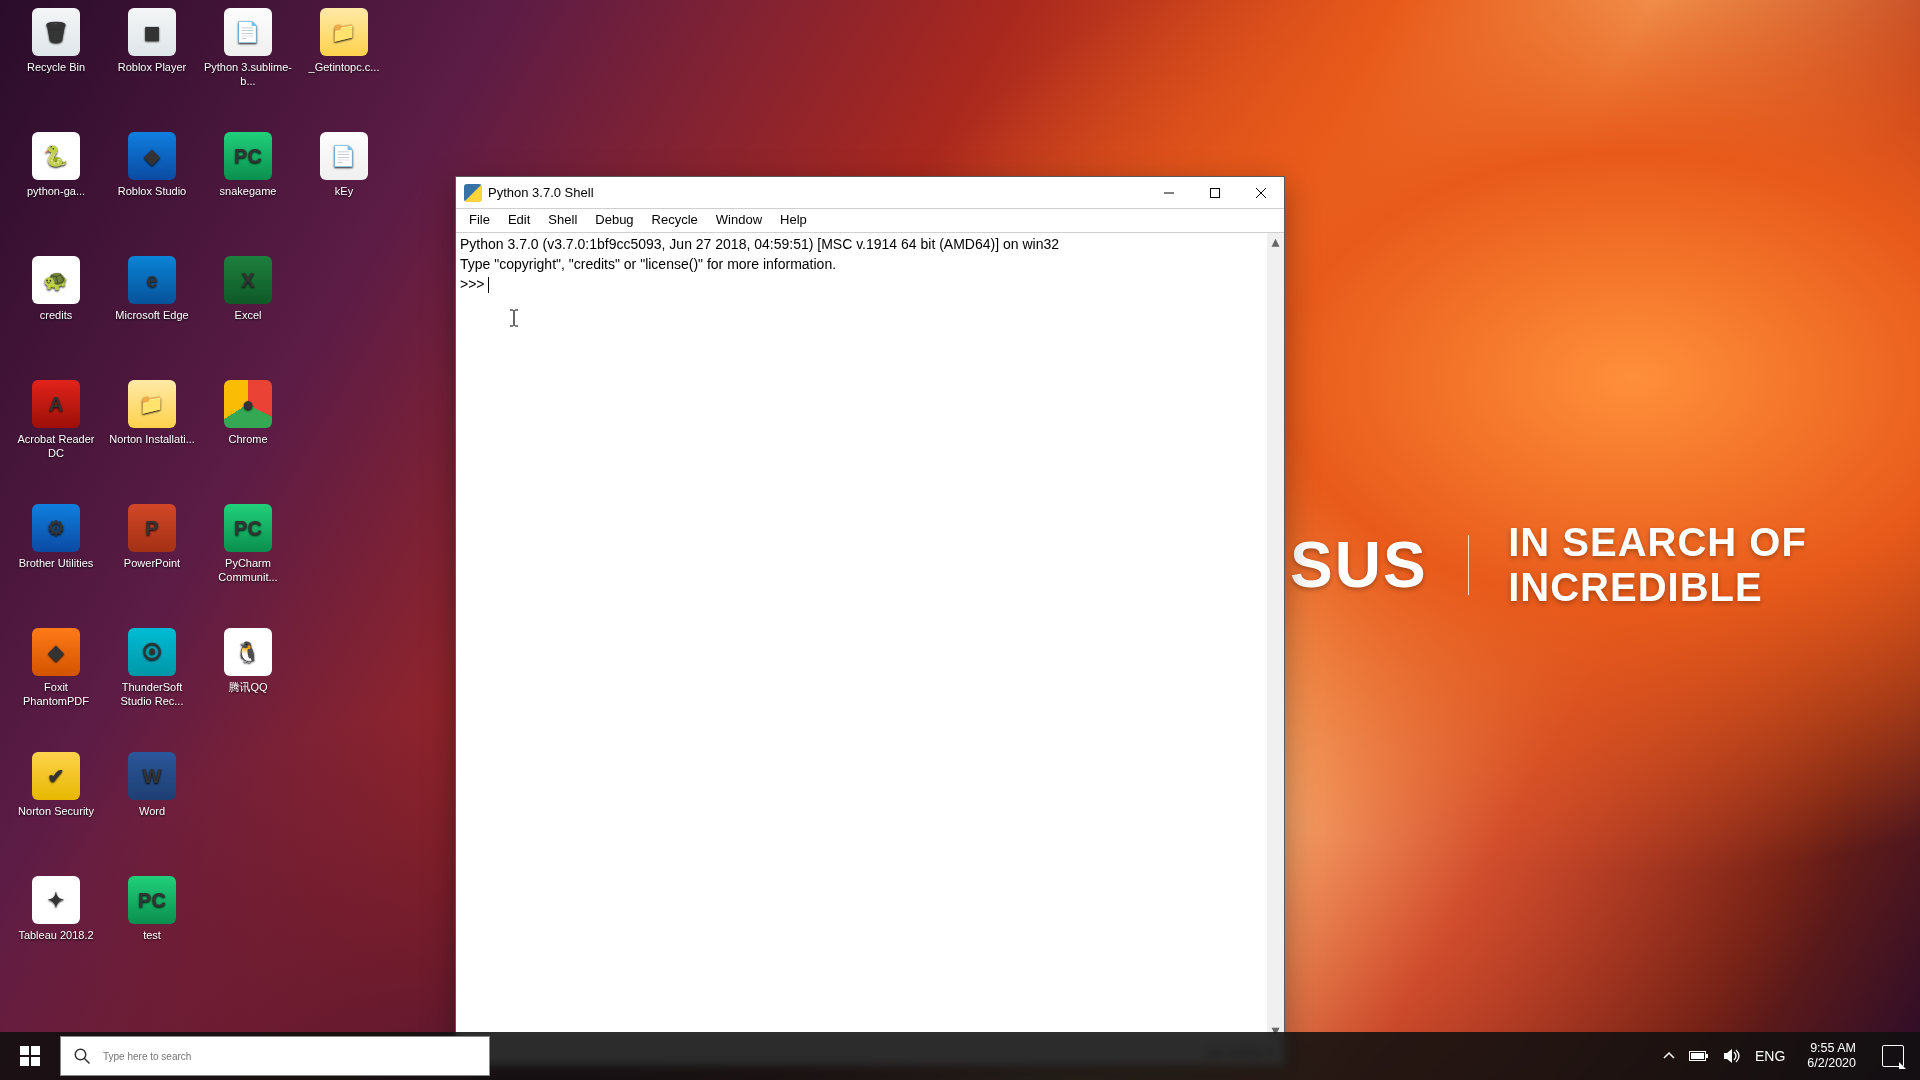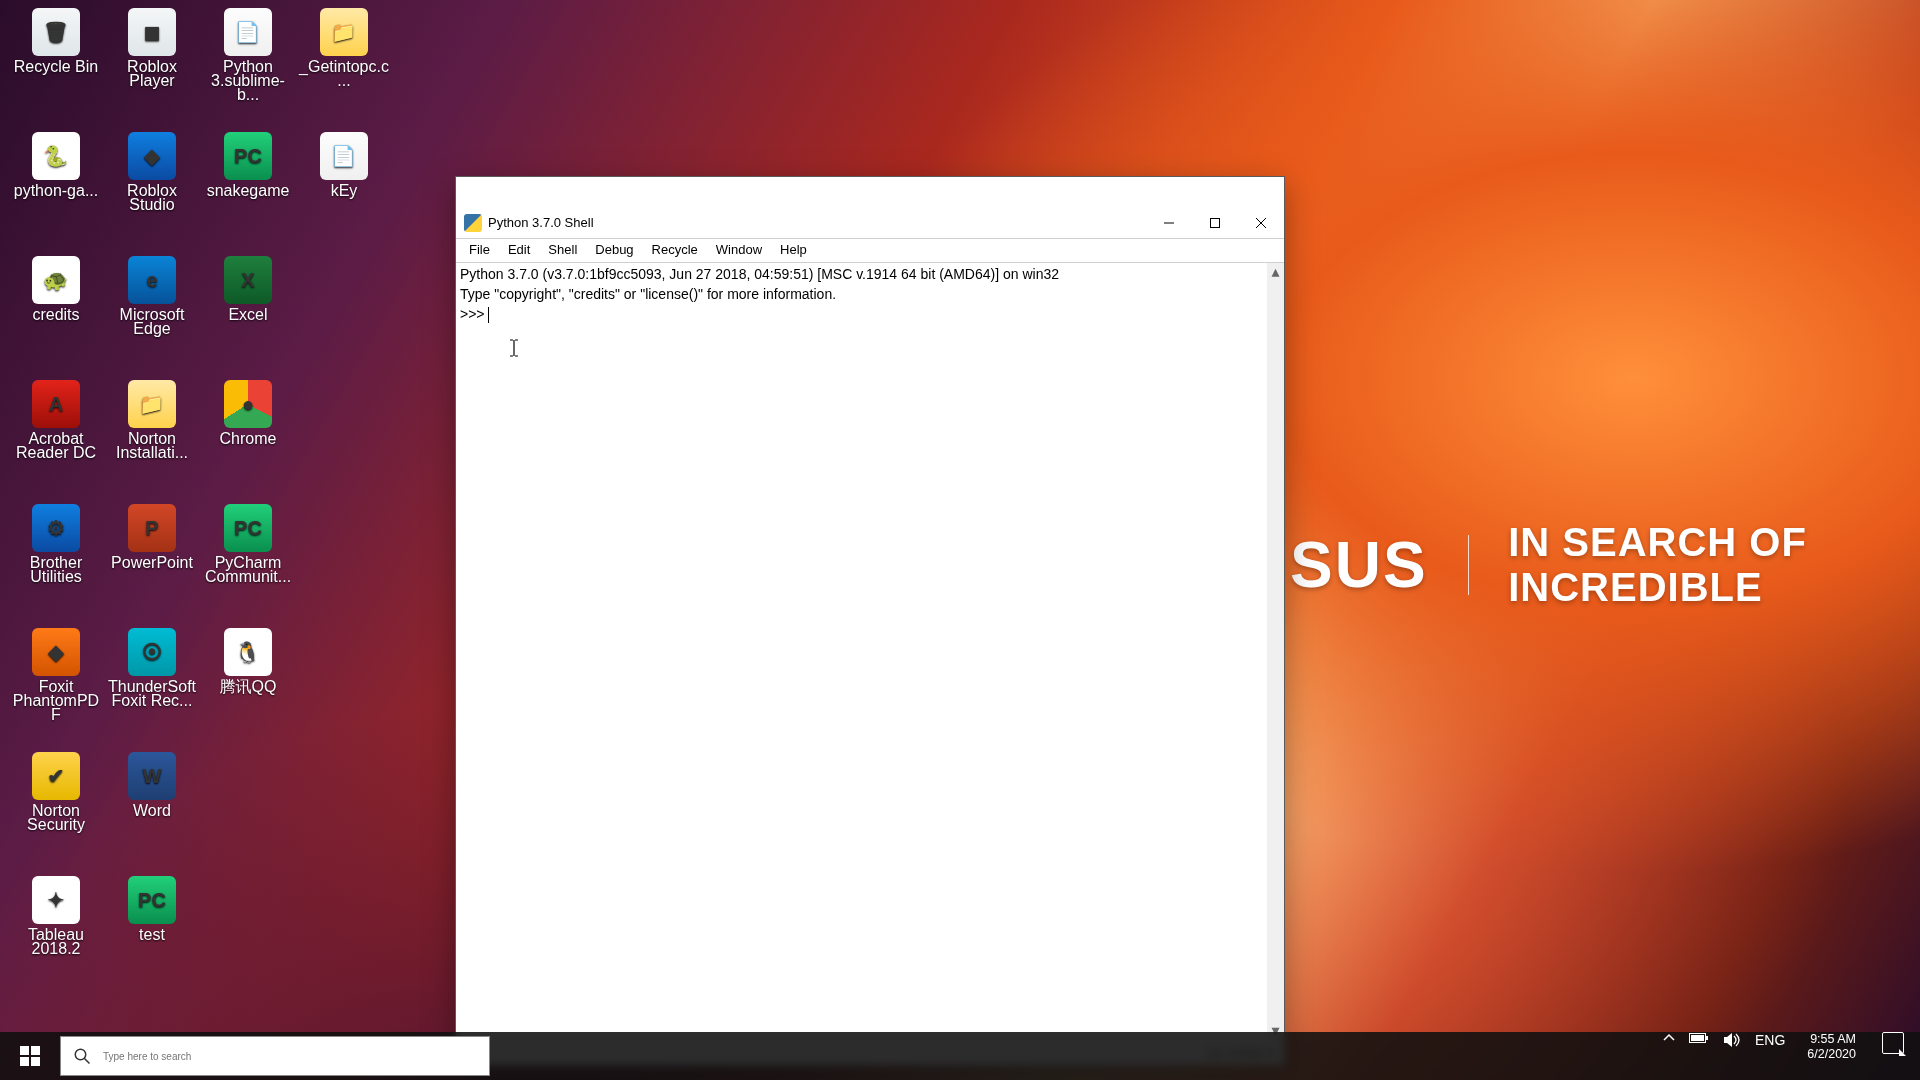--- a/index.html
+++ b/index.html
@@ -30,32 +30,32 @@
   .desktop { position: absolute; inset: 0; z-index: 1; }
   .dicon {
     position: absolute; width: 92px; text-align: center; cursor: pointer;
     color: #fff; text-shadow: 0 1px 2px rgba(0,0,0,.9);
   }
   .dicon .img {
     width: 48px; height: 48px; margin: 0 auto 4px;
     border-radius: 6px; display: flex; align-items: center; justify-content: center;
     background: linear-gradient(#f7f7f7,#e7e7e7); color: #333; font-size: 20px; font-weight: 700;
   }
-  .dicon .label { font-size: 16px; line-height: 14px; word-break: break-word; }
+  .dicon .label { font-size: 11px; line-height: 14px; word-break: break-word; }
 
   
   .win {
     position: absolute; left: 455px; top: 176px; width: 830px; height: 890px;
     background: #fff; border: 1px solid #5a5a5a;
     box-shadow: 0 10px 30px rgba(0,0,0,.35);
     z-index: 5; display: flex; flex-direction: column;
   }
   .titlebar {
     height: 32px; display: flex; align-items: center; padding: 0 0 0 8px;
-    border-bottom: 1px solid #cfcfcf; background: #fff; margin-top: 30px;
+    border-bottom: 1px solid #cfcfcf; background: #fff;
   }
   .titlebar .appicon { width: 18px; height: 18px; margin-right: 6px;
     background: linear-gradient(135deg,#3572A5 48%, #FFD43B 52%); border-radius: 3px; }
   .titlebar .title { font-size: 13px; color: #000; flex: 1; }
   .win-ctrls { display: flex; height: 100%; }
   .win-btn { width: 46px; height: 100%; display: flex; align-items: center; justify-content: center; cursor: pointer; }
   .win-btn svg { width: 10px; height: 10px; }
 
   .menubar { height: 24px; display: flex; align-items: stretch; padding: 0 4px;
     border-bottom: 1px solid #cfcfcf; font-size: 13px; }
@@ -78,21 +78,21 @@
     background: rgba(16,16,16,.88); backdrop-filter: blur(4px);
     display: flex; align-items: center; z-index: 20; color: #fff; }
   .start-btn { width: 60px; height: 100%; display: flex; align-items: center; justify-content: center; cursor: pointer; }
   .start-grid { display: grid; grid-template-columns: 9px 9px; grid-template-rows: 9px 9px; gap: 2px; }
   .start-grid span { background: #fff; }
   .search { height: 40px; flex: 0 0 430px; background: #fff; display: flex; align-items: center;
     border: 1px solid #888; }
   .search svg { width: 18px; height: 18px; color: #333; margin: 0 12px; }
   .search input { flex: 1; border: 0; outline: 0; font-size: 10px; color: #555; background: transparent; }
   .task-spacer { flex: 1; }
-  .tray { display: flex; align-items: flex-start; gap: 14px; height: 100%; padding: 0 6px; }
+  .tray { display: flex; align-items: center; gap: 14px; height: 100%; padding: 0 6px; }
   .tray .titem { display: flex; align-items: center; justify-content: center; cursor: pointer; font-size: 14px; }
   .tray .chev { font-size: 14px; }
   .clock { text-align: right; font-size: 12.5px; line-height: 15px; padding: 0 8px; }
   .action-center { width: 22px; height: 22px; border: 1px solid #fff; border-radius: 2px; position: relative; margin: 0 10px 0 4px; }
   .action-center::after { content: ""; position: absolute; right: -3px; bottom: -3px;
     border-left: 7px solid #fff; border-top: 7px solid transparent; }
 
   .scrollbar { position: absolute; right: 0; top: 0; bottom: 0; width: 17px; background: #f0f0f0;
     display: flex; flex-direction: column; align-items: center; justify-content: space-between; }
   .scrollbar .arrow { width: 100%; height: 17px; display:flex; align-items:center; justify-content:center; color:#666; }
@@ -176,21 +176,21 @@
     <div class="dicon" style="left: 202px; top: 504px;">
       <div class="img" style="background:linear-gradient(#21d07a,#0a8f4e)">PC</div>
       <div class="label">PyCharm Communit...</div>
     </div>
     <div class="dicon" style="left: 10px; top: 628px;">
       <div class="img" style="background:linear-gradient(#ff7a18,#d35400)">◆</div>
       <div class="label">Foxit PhantomPDF</div>
     </div>
     <div class="dicon" style="left: 106px; top: 628px;">
       <div class="img" style="background:linear-gradient(#00bcd4,#0097a7)">⦿</div>
-      <div class="label">ThunderSoft Foxit Rec...</div>
+      <div class="label">ThunderSoft Studio Rec...</div>
     </div>
     <div class="dicon" style="left: 202px; top: 628px;">
       <div class="img" style="background:linear-gradient(#fff,#fff)">🐧</div>
       <div class="label">腾讯QQ</div>
     </div>
     <div class="dicon" style="left: 10px; top: 752px;">
       <div class="img" style="background:linear-gradient(#ffd24d,#e6b800)">✔</div>
       <div class="label">Norton Security</div>
     </div>
     <div class="dicon" style="left: 106px; top: 752px;">

